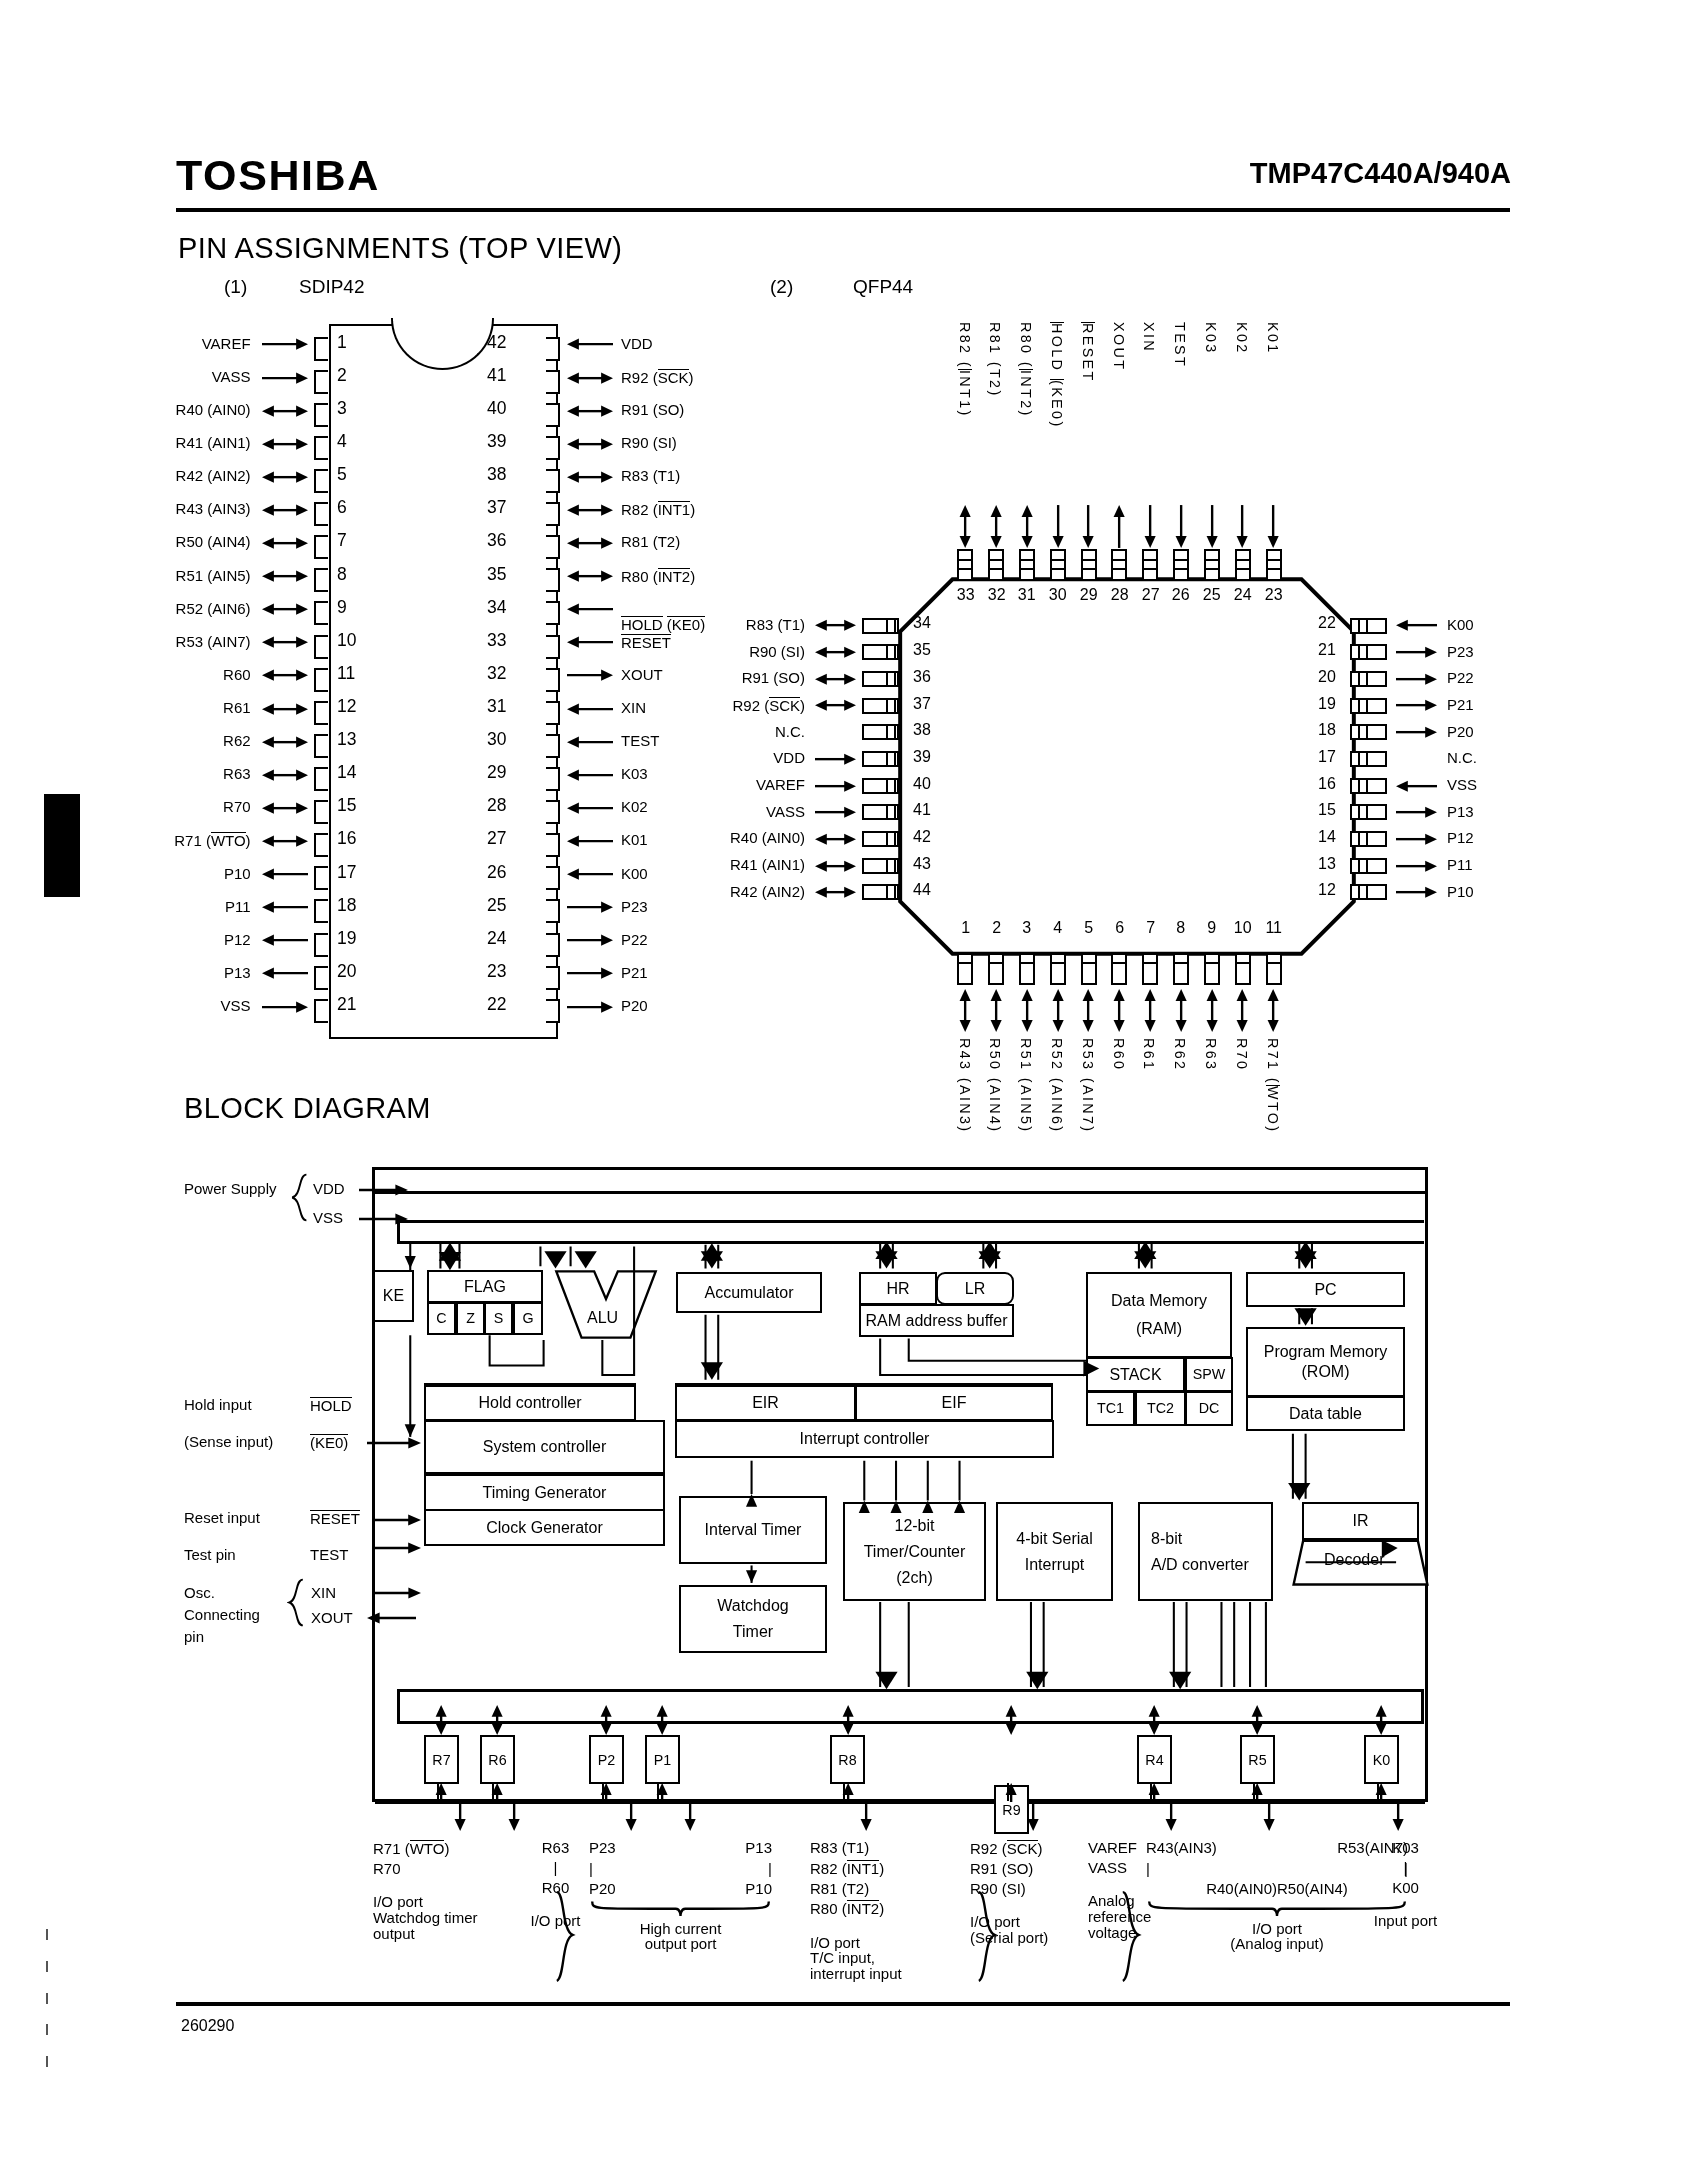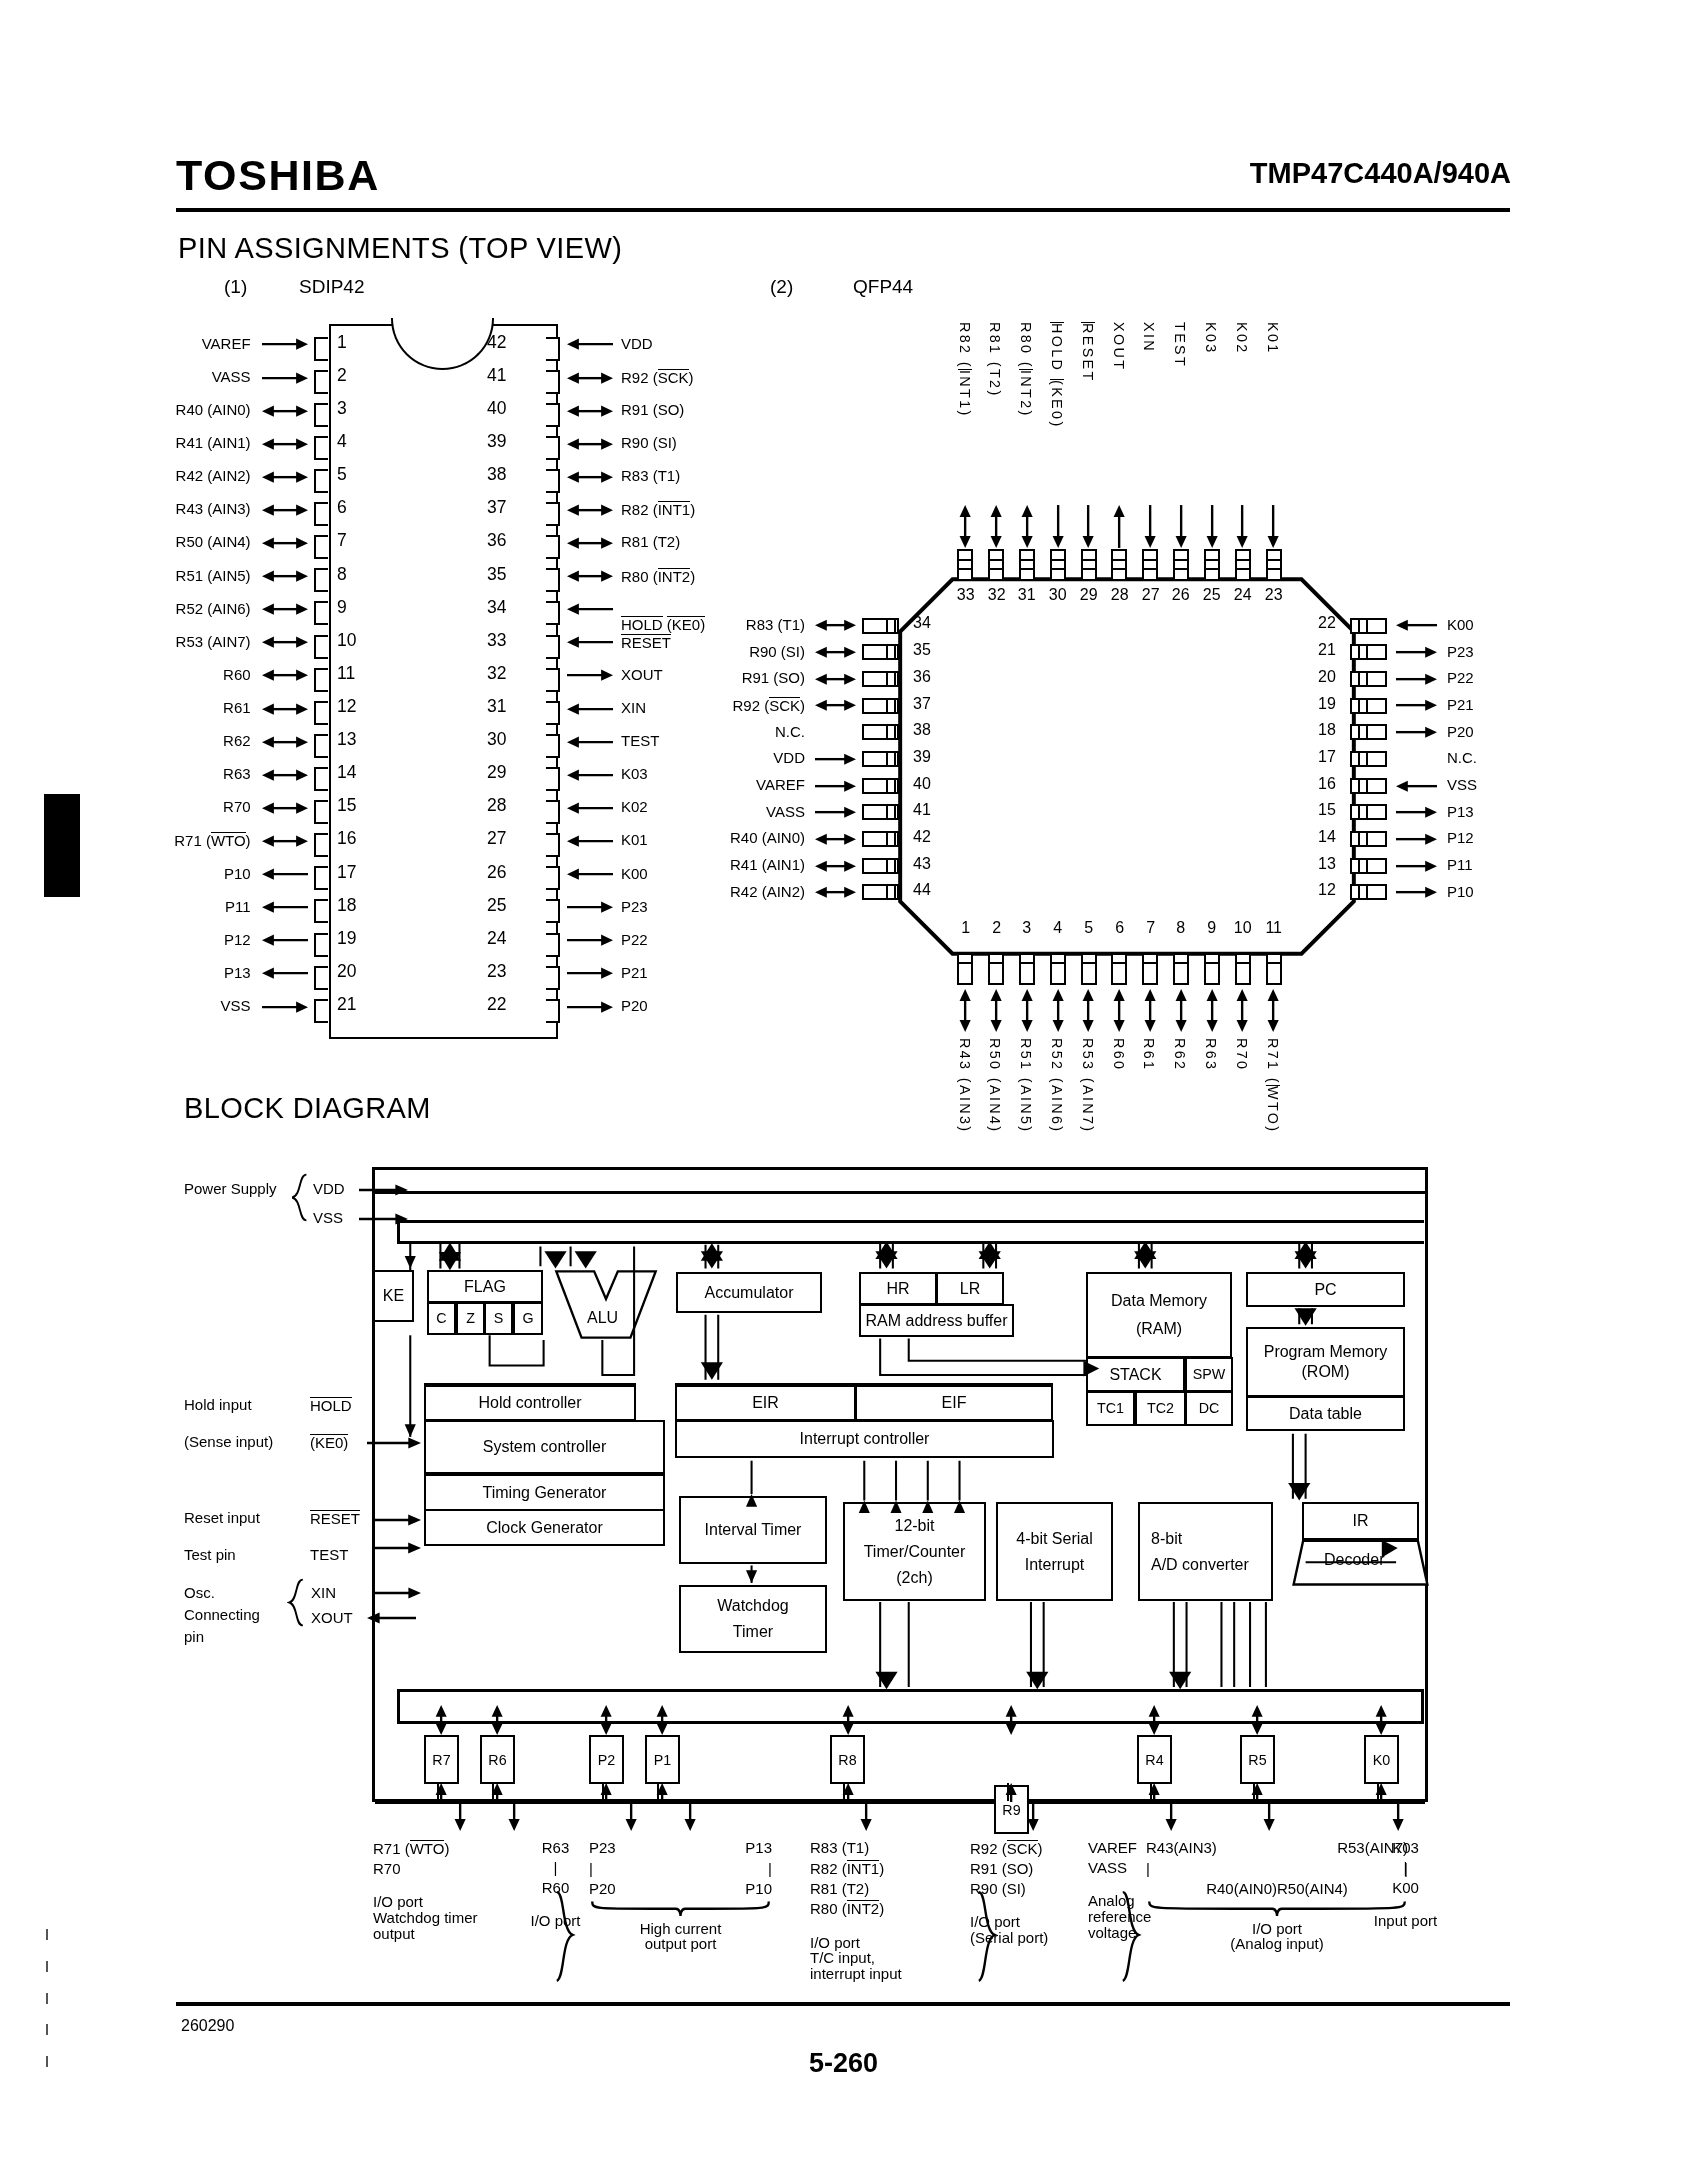--- a/index.html
+++ b/index.html
@@ -1102,21 +1102,21 @@
   <div class="abs bx bx-sm" style="left:513px;top:1302px;width:30px;height:33px;">G</div>
 
   <svg class="abs" style="left:553px;top:1269px;" width="106" height="71" viewBox="0 0 134 90">
     <path d="M4,3 L52,3 L67,38 L82,3 L130,3 L98,87 L36,87 Z" fill="#fff" stroke="#000" stroke-width="3"></path>
   </svg>
   <div class="abs lbl" style="left:587px;top:1310px;font-size:16px;">ALU</div>
 
   <div class="abs bx" style="left:676px;top:1272px;width:146px;height:41px;">Accumulator</div>
 
   <div class="abs bx" style="left:859px;top:1272px;width:78px;height:33px;">HR</div>
-  <div class="abs bx" style="left:936px;top:1272px;width:68px;height:33px;">LR</div>
+  <div class="abs bx" style="left:936px;top:1272px;width:78px;height:33px;border-radius:9px;">LR</div>
   <div class="abs bx" style="left:859px;top:1304px;width:155px;height:33px;">RAM address buffer</div>
 
   <div class="abs bx" style="left:1086px;top:1272px;width:146px;height:86px;flex-direction:column;">
     <span>Data Memory</span>
     <span style="margin-top:8px;">(RAM)</span>
   </div>
   <div class="abs bx" style="left:1086px;top:1357px;width:99px;height:35px;">STACK</div>
   <div class="abs bx bx-sm" style="left:1185px;top:1357px;width:48px;height:35px;">SPW</div>
   <div class="abs bx bx-sm" style="left:1086px;top:1391px;width:49px;height:35px;">TC1</div>
   <div class="abs bx bx-sm" style="left:1135px;top:1391px;width:51px;height:35px;">TC2</div>
@@ -1536,16 +1536,15 @@
         <div class="lbl" style="margin-top:4px;text-align:center;">|</div>
         <div class="lbl" style="margin-top:4px;text-align:center;">K00</div>
         <div style="margin-top:17.5px;text-align:center;">
           <div class="lbl">Input port</div>
         </div>
       </div>
     </div>
 
   <div class="abs" id="footer-rule"></div>
   <div class="abs" id="doc-code">260290</div>
-  <div class="abs" id="page-num">5-260</div>
 
 </div>
 
 
 </body></html>

